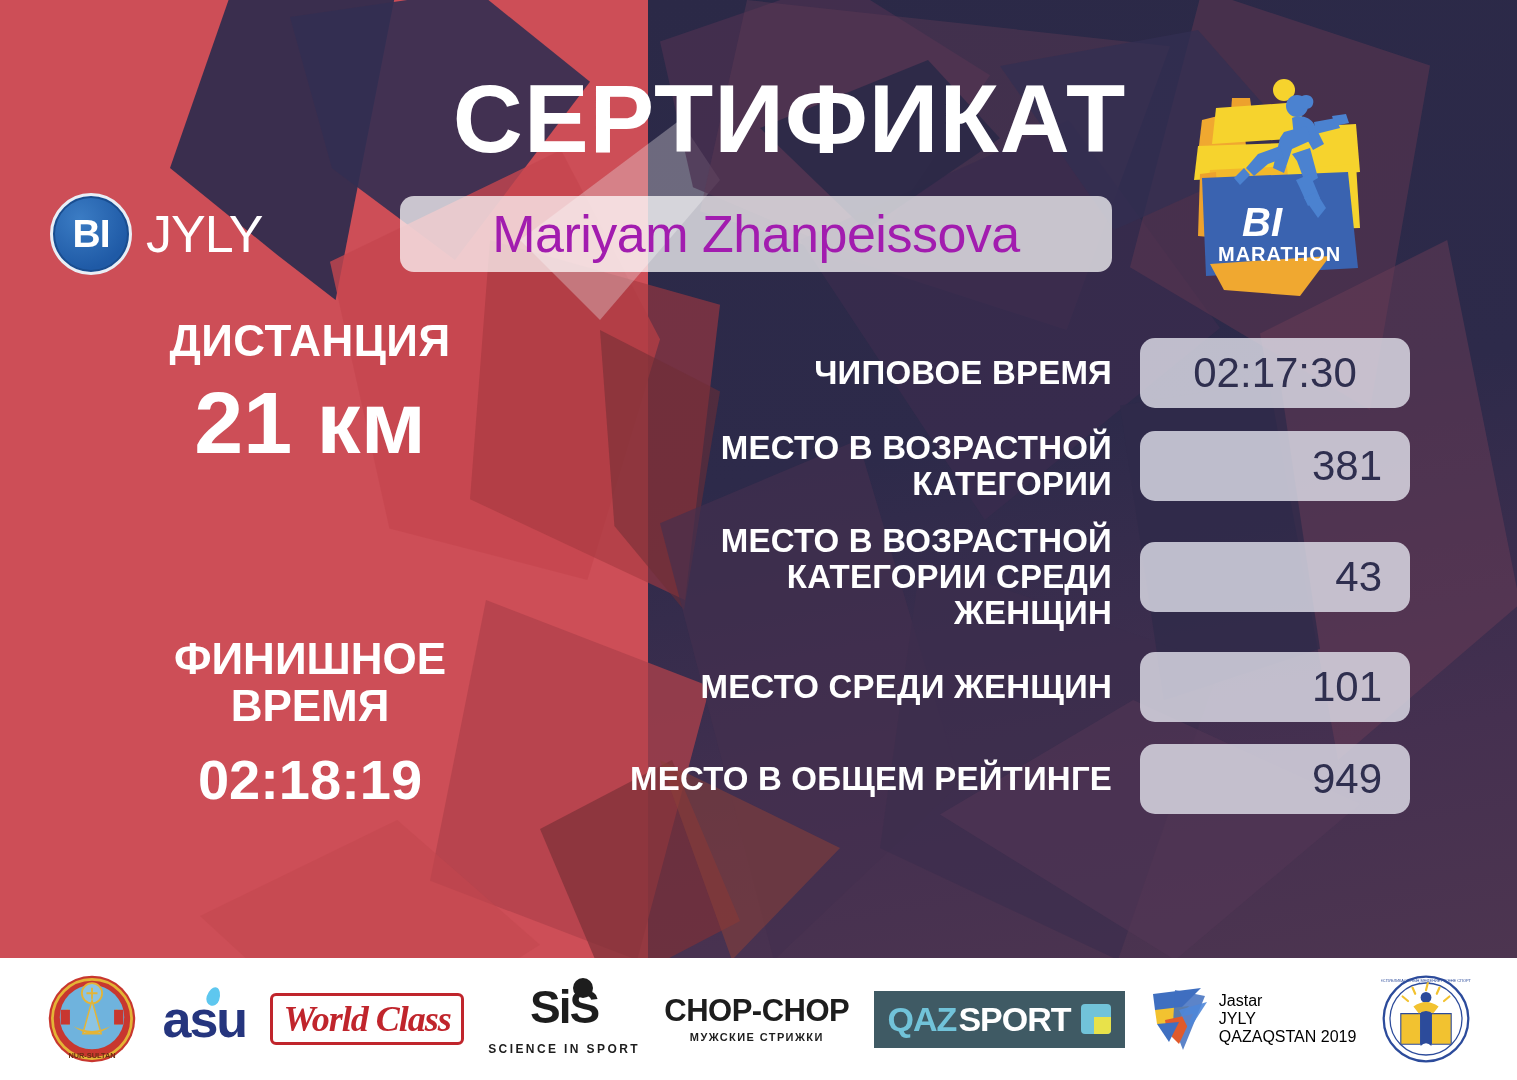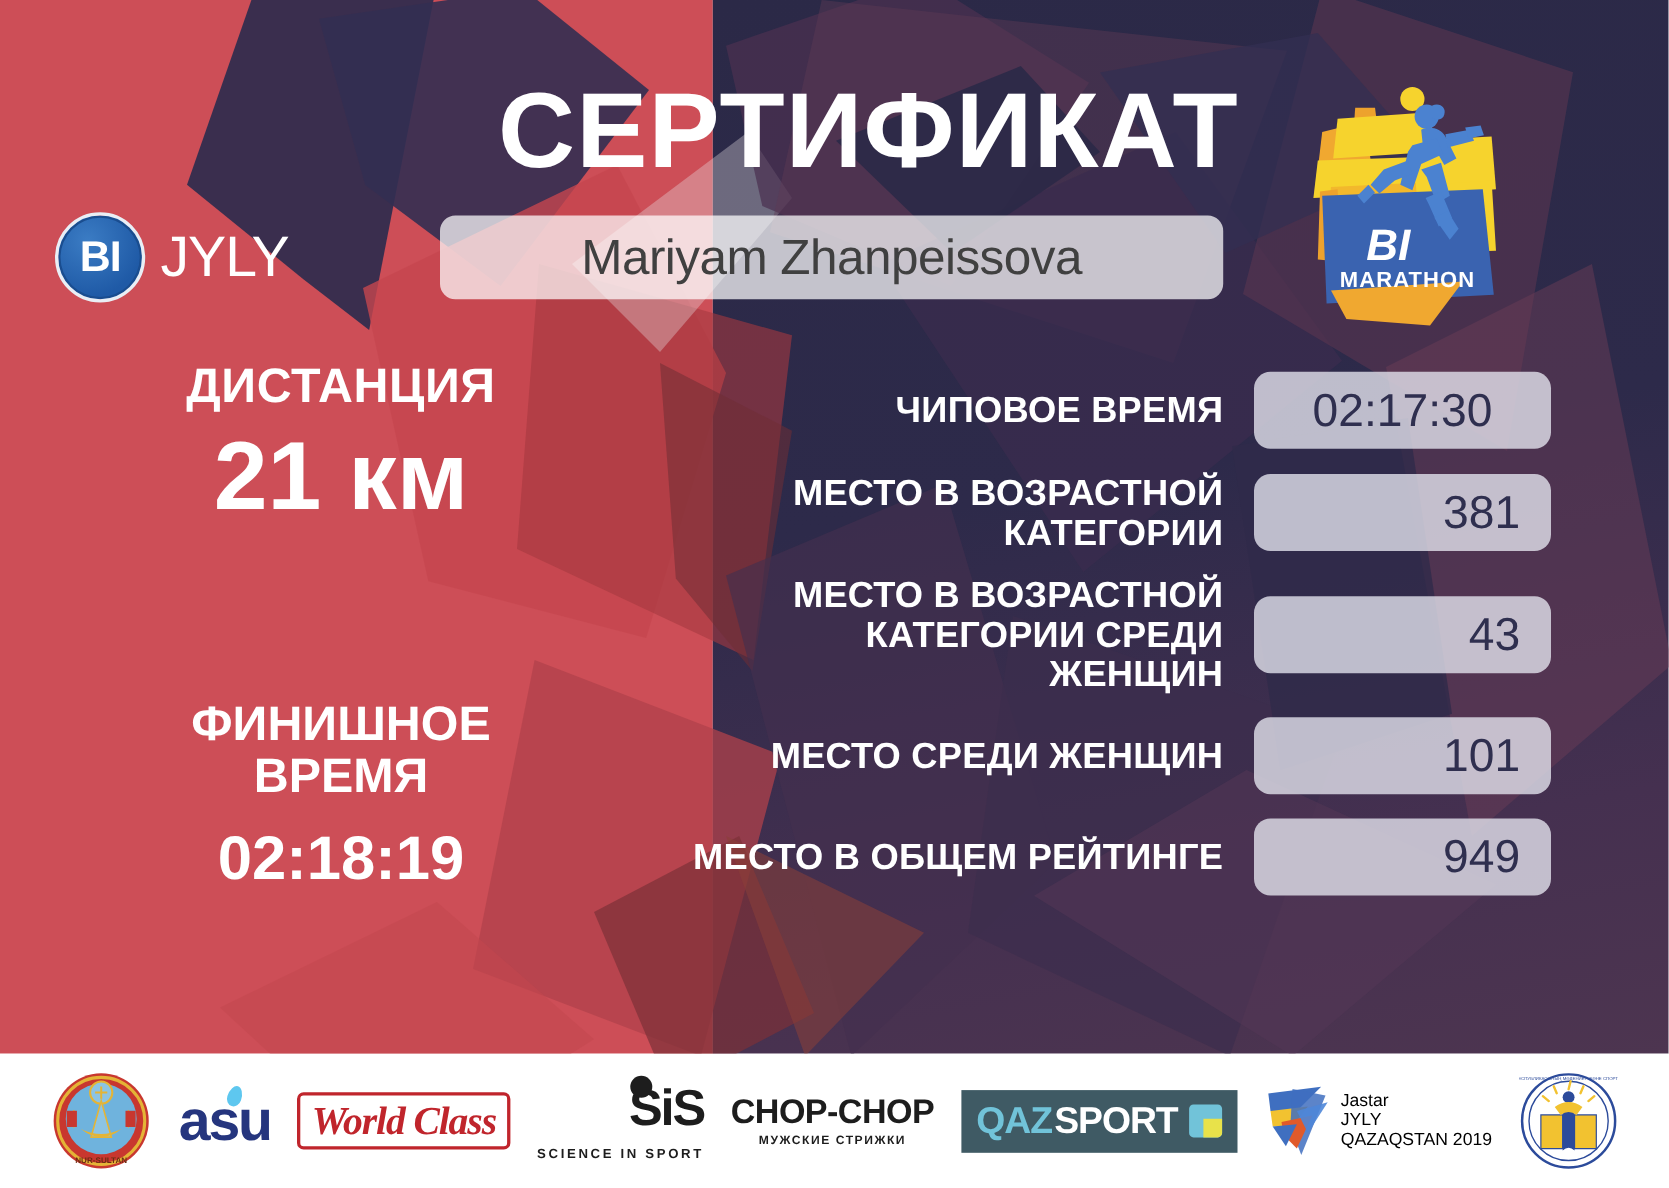--- a/index.html
+++ b/index.html
@@ -72,28 +72,28 @@
                background:radial-gradient(circle at 35% 30%,#3b7cc4,#1f5aa6 70%);
                border:3px solid #e9eef5; display:flex; align-items:center;
                justify-content:center; box-shadow:0 0 0 2px #1a4d8f inset; }
   .bi-circle span { color:#fff; font-weight:700; font-size:39px; letter-spacing:-1px; }
   .bigroup-word { color:#fff; font-size:52px; font-weight:500; letter-spacing:-1px; }
 
   
   .namebadge { position:absolute; left:400px; top:196px; width:712px; height:76px;
                background:rgba(255,255,255,.72); border-radius:14px;
                display:flex; align-items:center; justify-content:center; }
-  .namebadge span { color:#404040; font-size:45px; font-weight:400; letter-spacing:-.5px; }
+  .namebadge span { color:#a21caf; font-size:52px; font-weight:400; letter-spacing:-.5px; }
 
   
   .marathon { position:absolute; left:1180px; top:68px; width:200px; height:235px; }
   .marathon svg { width:100%; height:100%; display:block; }
 
   
-  .lcol { position:absolute; left:0; top:328px; width:620px; text-align:center; color:#fff; }
+  .lcol { position:absolute; left:0; top:318px; width:620px; text-align:center; color:#fff; }
   .lcol .lab { font-size:44px; font-weight:700; letter-spacing:.5px; line-height:1.06; }
   .lcol .big { font-size:88px; font-weight:700; letter-spacing:0px; margin-top:12px; line-height:1.04; }
   .block2 { position:absolute; left:0; top:636px; width:620px; text-align:center; color:#fff; }
   .block2 .lab { font-size:44px; font-weight:700; line-height:1.06; }
   .block2 .big { font-size:56px; font-weight:700; margin-top:22px; line-height:1.05; }
 
   
   .rcol { position:absolute; left:620px; top:338px; width:790px; }
   .row { display:flex; align-items:center; justify-content:flex-end;
          margin-bottom:22px; }
@@ -114,21 +114,21 @@
   .sp-nursultan { width:92px; height:92px; }
   .sp-asu { font-size:52px; font-weight:700; color:#25357e; letter-spacing:-2px;
             position:relative; line-height:1; }
   .asu-drop { position:absolute; left:44px; top:-6px; width:13px; height:19px;
               background:#5ec7ef; border-radius:50% 50% 50% 50%/60% 60% 40% 40%;
               transform:rotate(18deg); }
   .sp-wc { border:3px solid #c0252c; border-radius:6px; padding:5px 10px;
            color:#c0252c; font-size:36px; font-weight:700; font-style:italic;
            font-family:Liberation Serif, serif; letter-spacing:-1px; line-height:1; }
   .sp-sis { text-align:center; line-height:1; position:relative; }
-  .sp-sis .s1 { font-size:46px; font-weight:700; color:#1d1d1d; letter-spacing:-2px;text-align:right; }
+  .sp-sis .s1 { font-size:46px; font-weight:700; color:#1d1d1d; letter-spacing:-2px; }
   .sp-sis .s2 { font-size:12px; font-weight:700; color:#1d1d1d;
                 letter-spacing:2.4px; margin-top:13px; }
   .sis-dot { position:absolute; left:56%; top:-6px; width:20px; height:20px;
              border-radius:50%; background:#1d1d1d; }
   .sp-chop { text-align:center; line-height:1; }
   .sp-chop .c1 { font-size:31px; font-weight:700; color:#1d1d1d; letter-spacing:-.5px;
                  font-family:"Liberation Sans", sans-serif; }
   .sp-chop .c2 { font-size:11px; font-weight:700; color:#1d1d1d;
                  letter-spacing:1.4px; margin-top:6px; }
   .sp-qaz { background:#3f5a64; padding:9px 14px; display:flex; align-items:center; gap:10px; }

